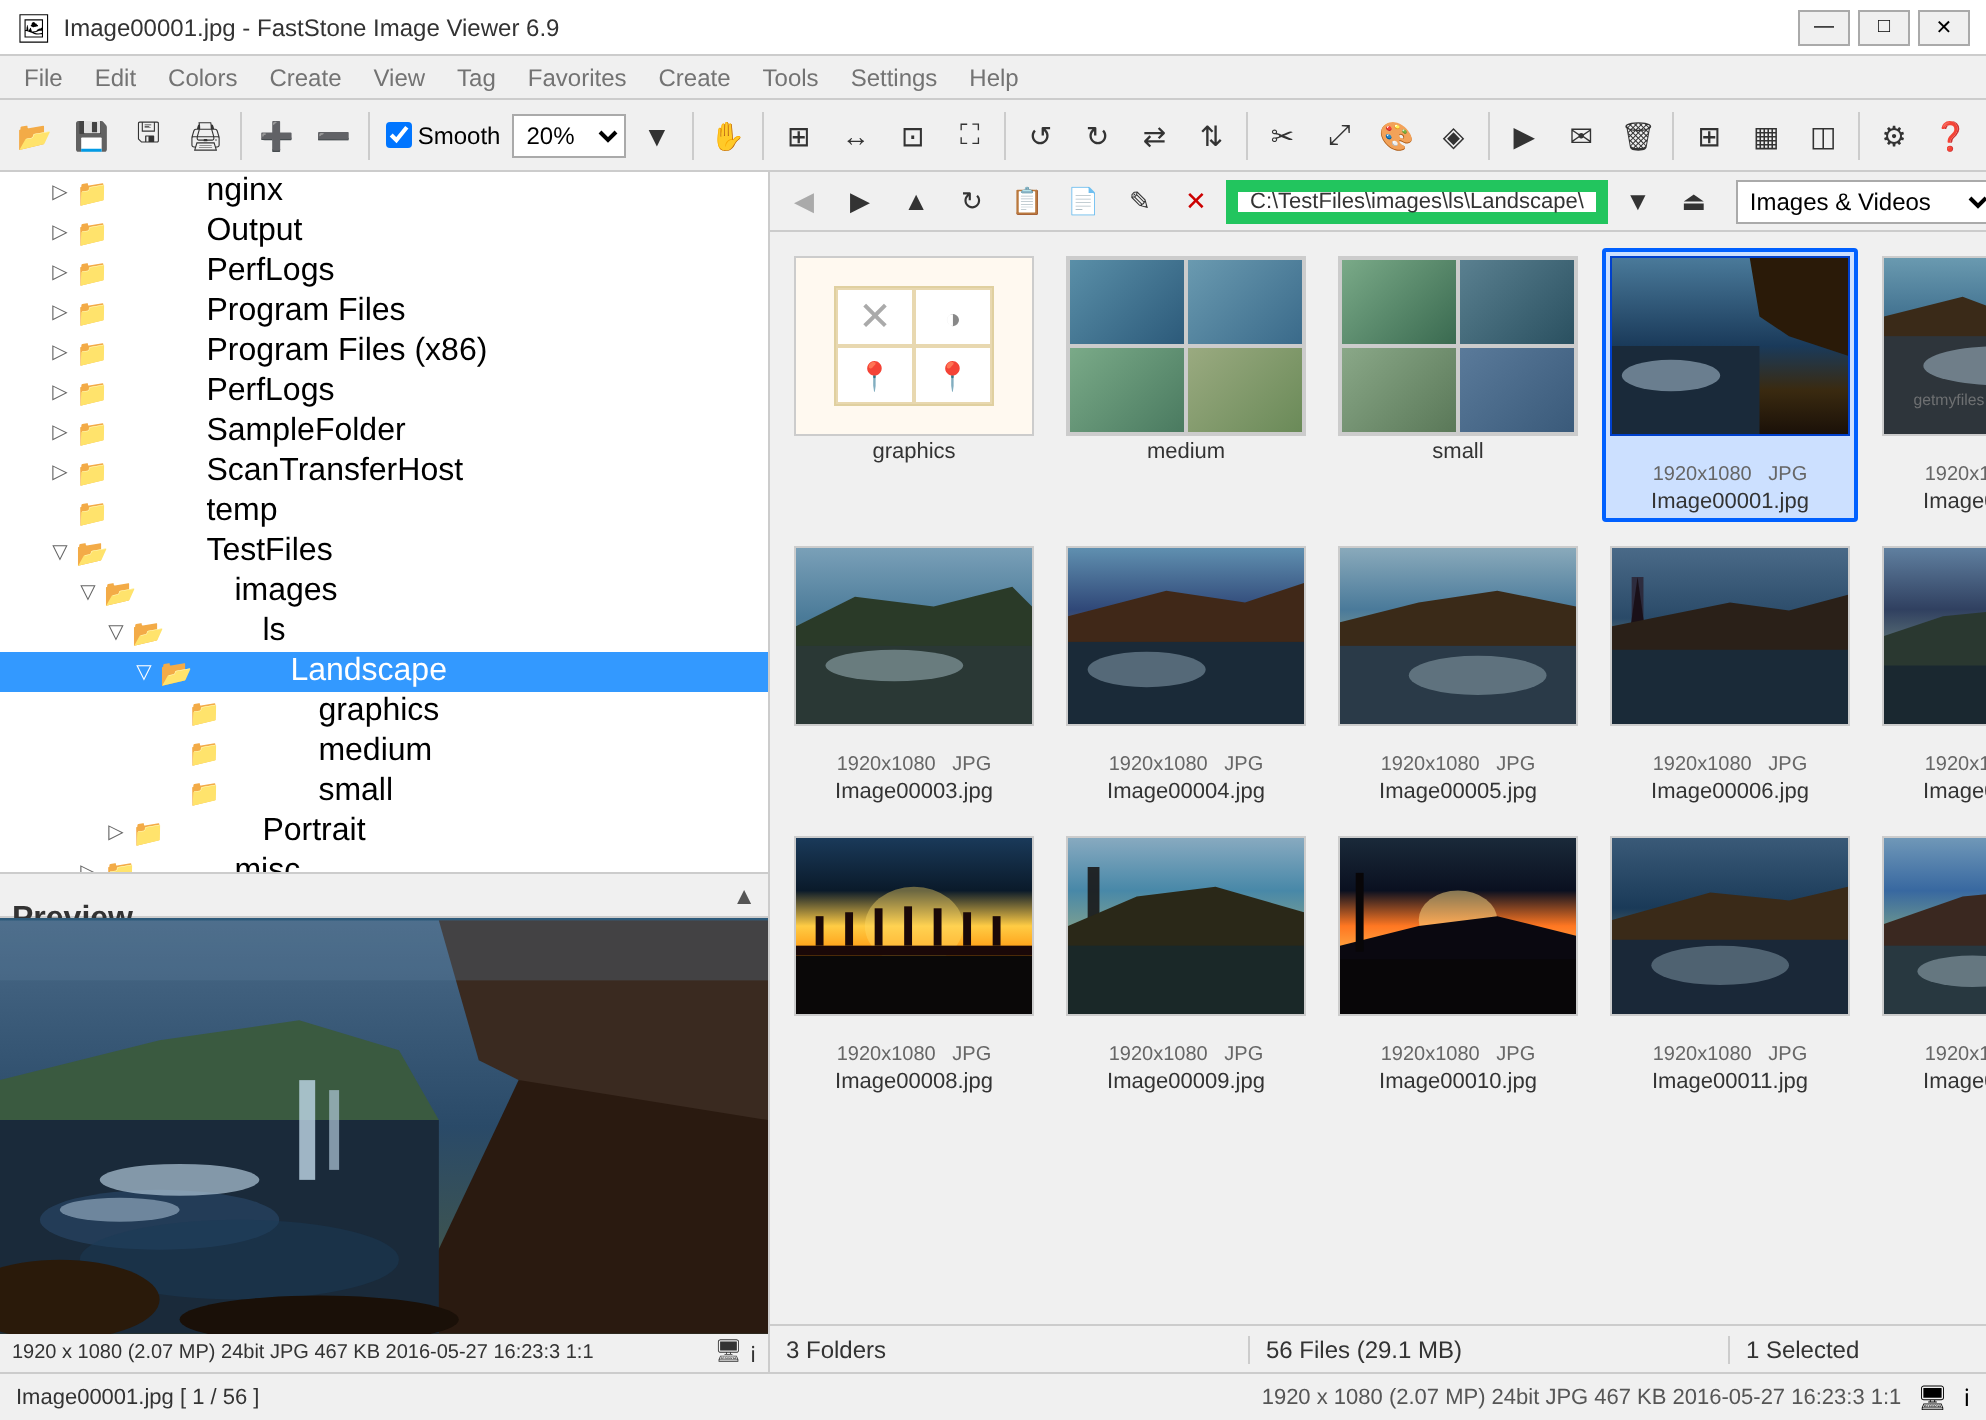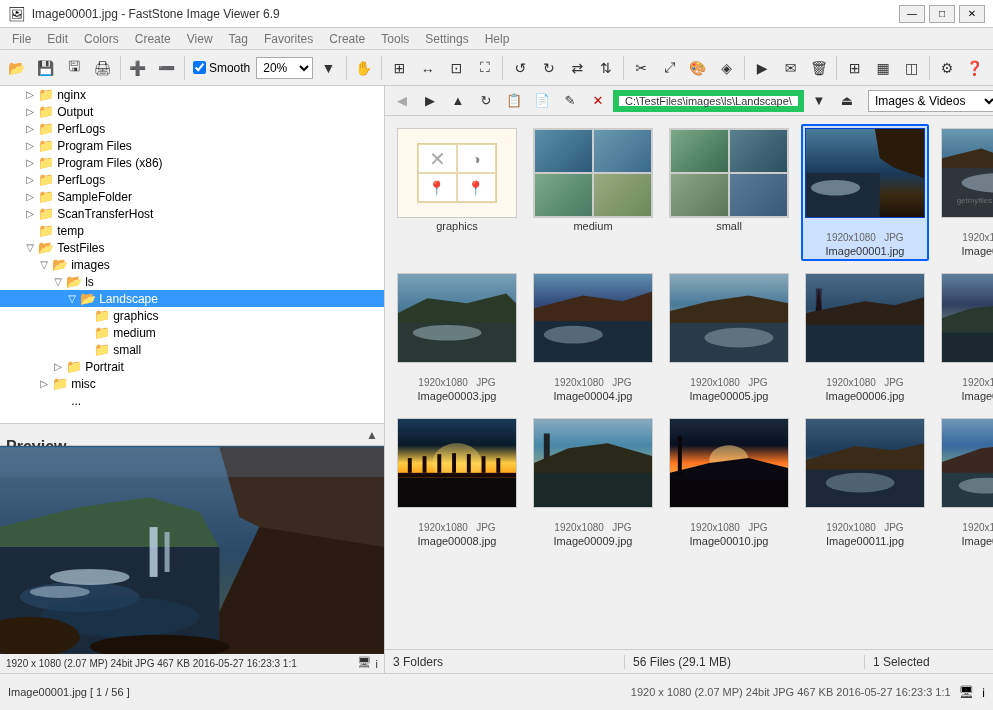--- a/index.html
+++ b/index.html
@@ -30,21 +30,21 @@
     .left-panel { width: 385px; min-width: 385px; display: flex; flex-direction: column; border-right: 1px solid #ccc; background: white; }
 
     
     .tree-area { flex: 1; overflow-y: auto; overflow-x: hidden; background: white; }
     .tree-item { display: flex; align-items: center; padding: 1px 0; cursor: pointer; white-space: nowrap; user-select: none; }
     .tree-item.selected { background: #3399ff; color: white; }
     .tree-icon { margin-right: 2px; font-size: 10px; width: 12px; text-align: center; color: #666; }
     .tree-item.selected .tree-icon { color: white; }
     .folder-icon { color: #f5c842; font-size: 13px; margin-right: 3px; }
     .tree-item.selected .folder-icon { color: #ffe680; }
-    .tree-label { font-size: 12px; }
+    .tree-label { font-size: 16px; margin-left: 46px; }
 
     
     .preview-area { height: 230px; background: #333; position: relative; border-top: 1px solid #ccc; }
     .preview-header { background: #f0f0f0; border-bottom: 1px solid #ccc; padding: 2px 6px; display: flex; align-items: center; justify-content: space-between; height: 22px; }
     .preview-header-label { font-size: 16px; font-weight: bold; color: #333; margin-top: 24px; }
     .preview-img-area { height: 208px; background: linear-gradient(180deg, #2c5a7a 0%, #1a3a55 30%, #3d6b40 60%, #1a1a1a 100%); position: relative; overflow: hidden; display: flex; align-items: center; justify-content: center; }
 
     
     .left-status { background: #f0f0f0; border-top: 1px solid #ccc; padding: 2px 6px; font-size: 11px; color: #333; height: 20px; display: flex; align-items: center; }
 
@@ -702,19 +702,19 @@
         <span>56 Files (29.1 MB)</span>
       </div>
       <div class="status-seg">
         <span>1 Selected</span>
       </div>
     </div>
 
   </div>
 </div>
 
-<div style="background:#f0f0f0; border-top:1px solid #ccc; height:37px; display:flex; align-items:center; padding:0 8px; gap:8px;">
+<div style="background:#f0f0f0; border-top:1px solid #ccc; height:24px; display:flex; align-items:center; padding:0 8px; gap:8px;">
   <span style="font-size:11px; color:#333;">Image00001.jpg [ 1 / 56 ]</span>
   <span style="flex:1;"></span>
   <span style="font-size:11px; color:#555;">1920 x 1080 (2.07 MP)  24bit  JPG  467 KB  2016-05-27 16:23:3  1:1</span>
   <span style="font-size:12px;">🖥</span>
   <span style="font-size:12px;">ℹ</span>
 </div>
 
 </body></html>

